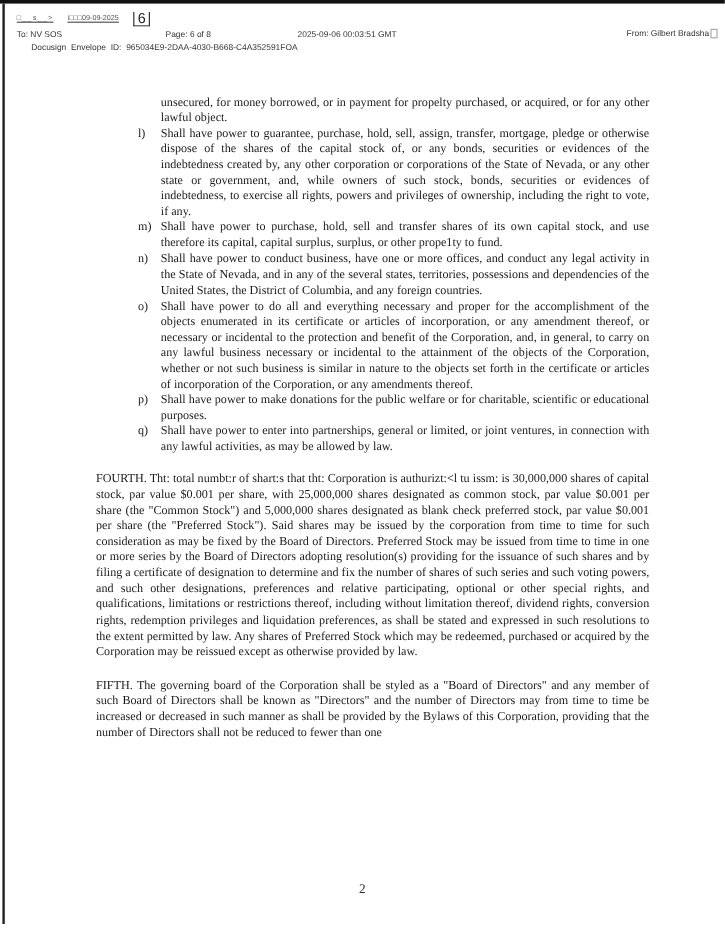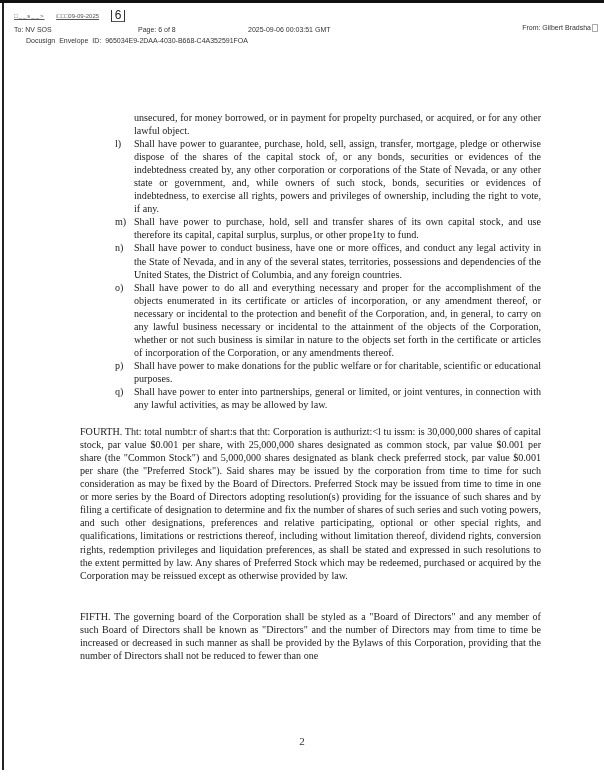--- a/index.html
+++ b/index.html
@@ -12,21 +12,21 @@
     .stamp-a { text-decoration:underline; margin-right:10px; letter-spacing:1px; }
     .stamp-b { text-decoration:underline; margin-right:10px; }
     .stamp-num { font-size:12px; color:#222; border-left:1px solid #333; border-right:1px solid #333; padding:0 3px; border-bottom:1px solid #555; line-height:11px; }
     .fax-to { position:absolute; top:26px; left:14px; font-size:7px; }
     .fax-page { position:absolute; top:26px; left:138px; font-size:7px; }
     .fax-date { position:absolute; top:26px; left:248px; font-size:7px; }
     .fax-from { position:absolute; top:24px; right:6px; font-size:7px; }
     .fax-from .box { display:inline-block; width:4px; height:6px; border:1px solid #aaa; margin-left:1px; vertical-align:middle; }
     .envelope { position:absolute; top:37px; left:26px; font-size:7px; word-spacing:2px; }
 
-    .doc { position:absolute; left:80px; top:111px; width:461px; font-family:"Liberation Serif", serif; font-size:10.1px; line-height:13.05px; color:#1a1a1a; }
+    .doc { position:absolute; left:80px; top:79px; width:461px; font-family:"Liberation Serif", serif; font-size:10.1px; line-height:13.05px; color:#1a1a1a; }
     .just { text-align:justify; text-align-last:left; }
     .cont { margin-left:54px; }
     .item { position:relative; margin-left:54px; }
     .item .lbl { position:absolute; left:-19px; top:0; }
     .para { margin-top:9px; }
     .para b { font-weight:normal; }
     .page-number { position:absolute; left:0; width:604px; top:735px; text-align:center; font-family:"Liberation Serif", serif; font-size:11px; color:#333; }
   </style>
 </head>
 <body>
@@ -72,18 +72,18 @@
   </div>
   <div class="item just">
     <span class="lbl">q)</span>
     <span>Shall have power to enter into partnerships, general or limited, or joint ventures, in connection with any lawful activities, as may be allowed by law.</span>
   </div>
 
   <div class="para just" style="margin-top:14px;">
     <b>FOURTH.</b><span> Tht: total numbt:r of shart:s that tht: Corporation is authurizt:&lt;l tu issm: is 30,000,000 shares of capital stock, par value $0.001 per share, with 25,000,000 shares designated as common stock, par value $0.001 per share (the </span><b>"Common Stock")</b><span> and 5,000,000 shares designated as blank check preferred stock, par value $0.001 per share (the </span><b>"Preferred Stock").</b><span> Said shares may be issued by the corporation from time to time for such consideration as may be fixed by the Board of Directors. Preferred Stock may be issued from time to time in one or more series by the Board of Directors adopting resolution(s) providing for the issuance of such shares and by filing a certificate of designation to determine and fix the number of shares of such series and such voting powers, and such other designations, preferences and relative participating, optional or other special rights, and qualifications, limitations or restrictions thereof, including without limitation thereof, dividend rights, conversion rights, redemption privileges and liquidation preferences, as shall be stated and expressed in such resolutions to the extent permitted by law. Any shares of Preferred Stock which may be redeemed, purchased or acquired by the Corporation may be reissued except as otherwise provided by law.</span>
   </div>
 
-  <div class="para just" style="margin-top:28px;">
+  <div class="para just" style="margin-top:15px;">
     <b>FIFTH.</b><span> The governing board of the Corporation shall be styled as a </span><b>"Board of Directors"</b><span> and any member of such Board of Directors shall be known as </span><b>"Directors"</b><span> and the number of Directors may from time to time be increased or decreased in such manner as shall be provided by the Bylaws of this Corporation, providing that the number of Directors shall not be reduced to fewer than one</span>
   </div>
 </div>
 
 <div class="page-number">2</div>
 
 </body></html>

